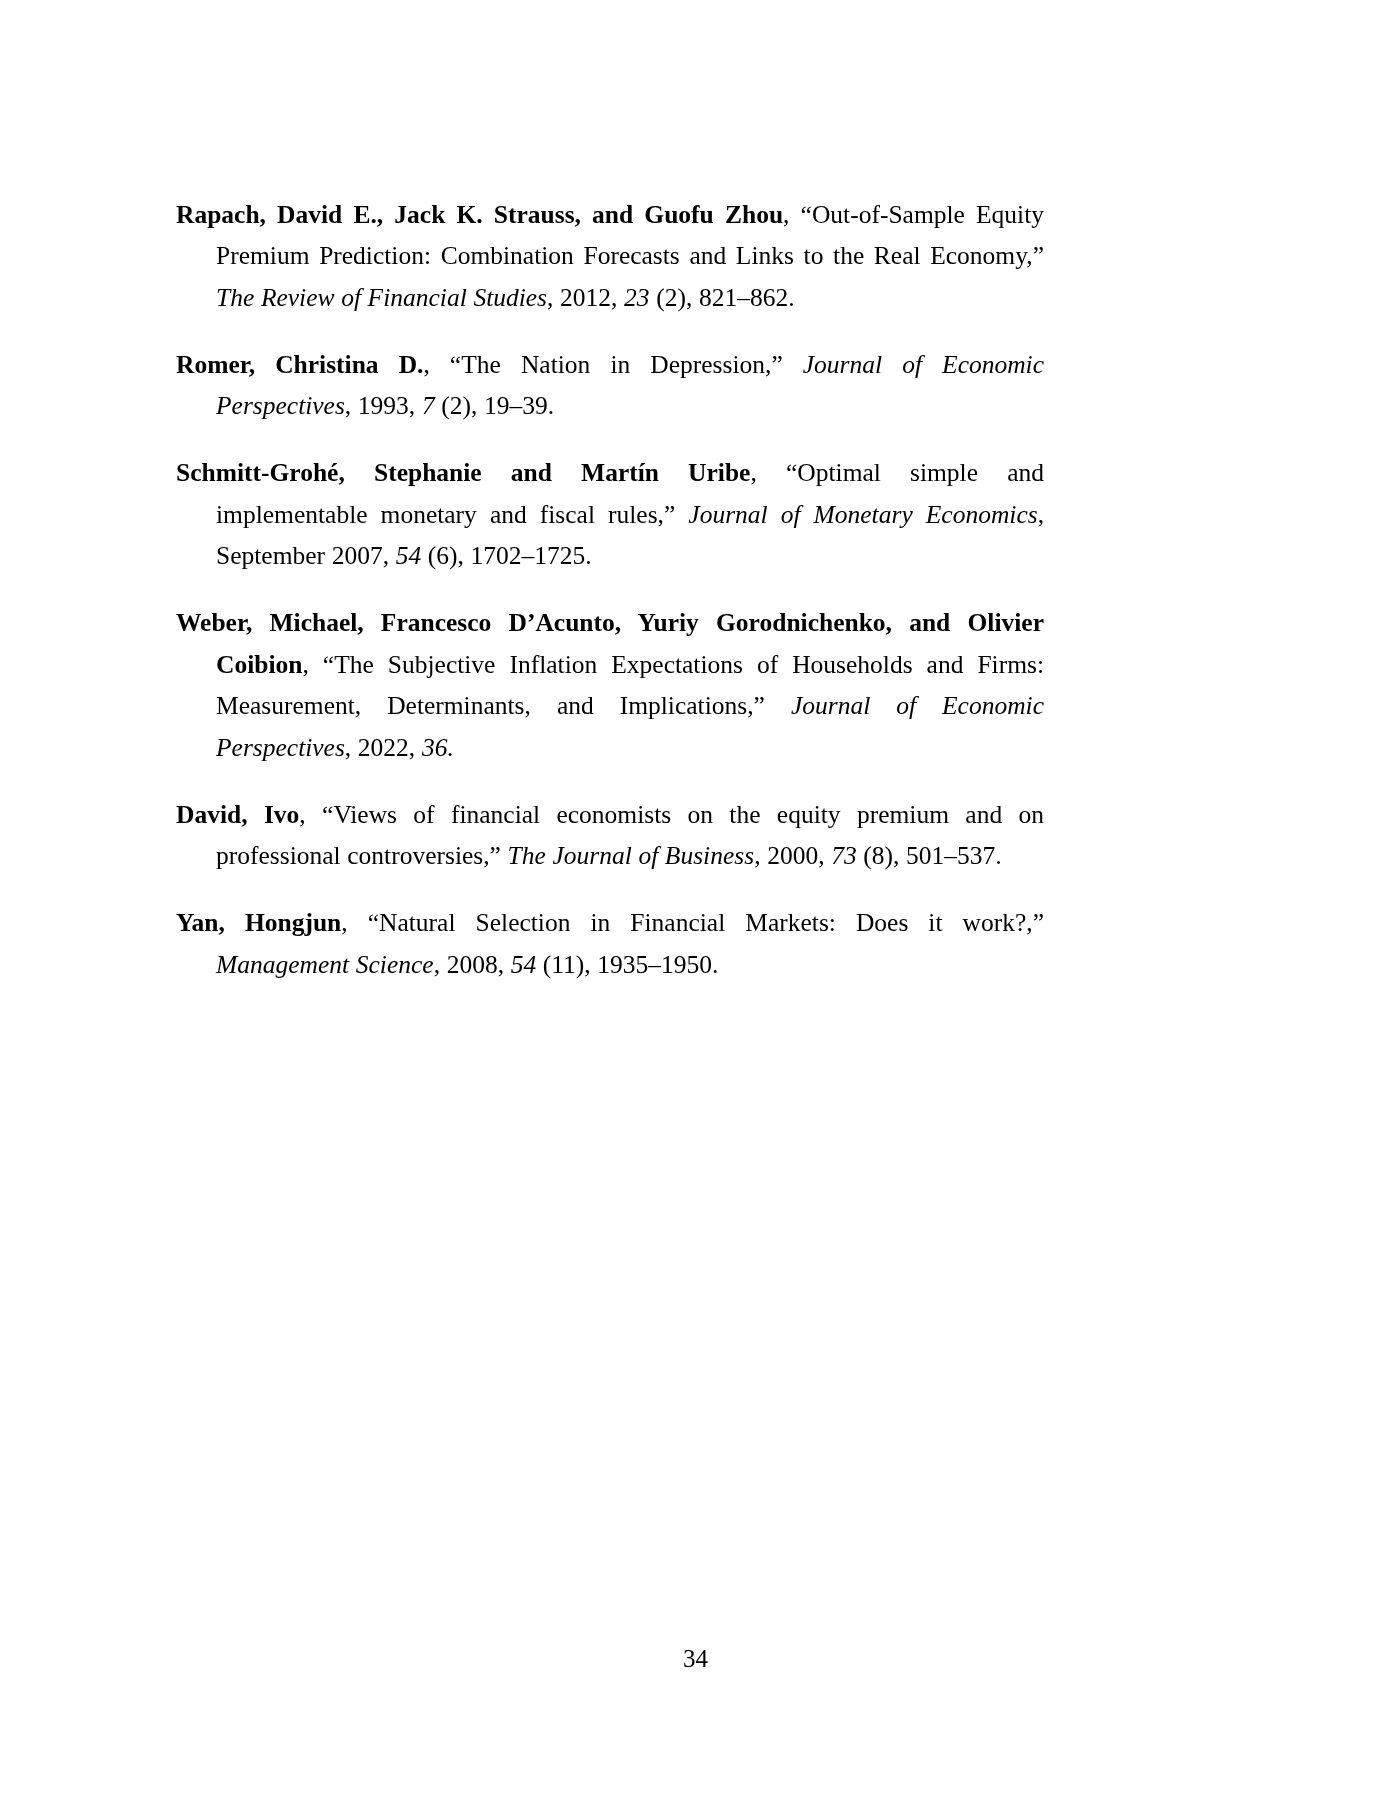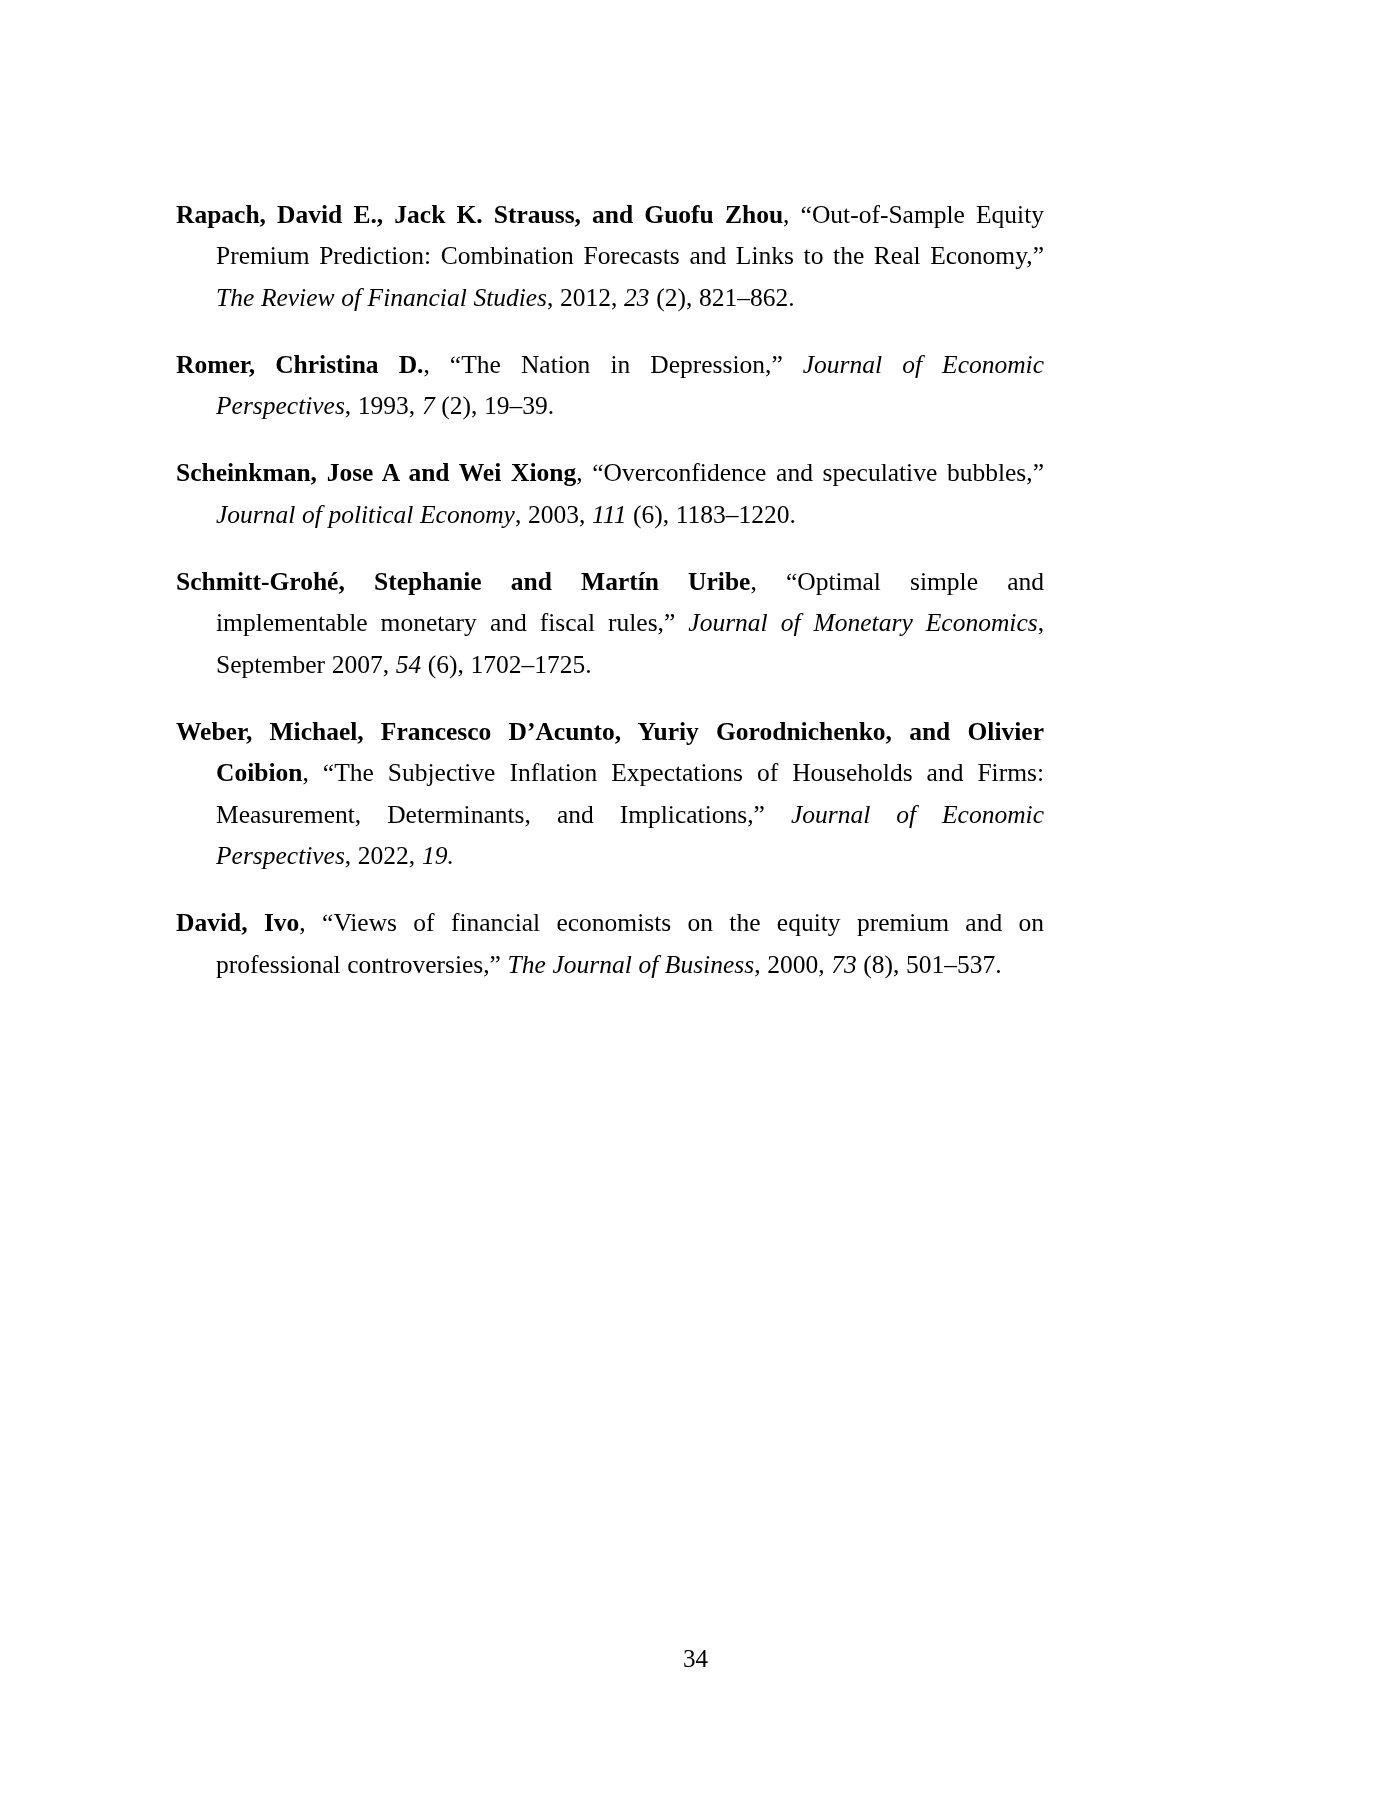--- a/index.html
+++ b/index.html
@@ -66,35 +66,35 @@
   <div class="content">
 
     <p class="bib-entry">
       <b>Rapach, David E., Jack K. Strauss, and Guofu Zhou</b><span>, “</span><span>Out-of-Sample Equity Premium Prediction: Combination Forecasts and Links to the Real Economy,</span><span>” </span><i>The Review of Financial Studies</i><span>, 2012, </span><i>23</i><span> (2), 821–862.</span>
     </p>
 
     <p class="bib-entry">
       <b>Romer, Christina D.</b><span>, “</span><span>The Nation in Depression,</span><span>” </span><i>Journal of Economic Perspectives</i><span>, 1993, </span><i>7</i><span> (2), 19–39.</span>
     </p>
 
-    <p class="bib-entry">
-      <b>Scheinkman, Jose A and Wei Xiong</b><span>, “</span><span>Overconfidence and speculative bubbles,</span><span>” </span><i>Journal of political Economy</i><span>, 2003, </span><i>111</i><span> (6), 1183–1220.</span>
-    </p>
 
     <p class="bib-entry">
       <b>Schmitt-Grohé, Stephanie and Martín Uribe</b><span>, “</span><span>Optimal simple and implementable monetary and fiscal rules,</span><span>” </span><i>Journal of Monetary Economics</i><span>, September 2007, </span><i>54</i><span> (6), 1702–1725.</span>
     </p>
 
 
     <p class="bib-entry">
-      <b>Weber, Michael, Francesco D’Acunto, Yuriy Gorodnichenko, and Olivier Coibion</b><span>, “</span><span>The Subjective Inflation Expectations of Households and Firms: Measurement, Determinants, and Implications,</span><span>” </span><i>Journal of Economic Perspectives</i><span>, 2022, </span><i>19.</i><span></span>
+      <b>Weber, Michael, Francesco D’Acunto, Yuriy Gorodnichenko, and Olivier Coibion</b><span>, “</span><span>The Subjective Inflation Expectations of Households and Firms: Measurement, Determinants, and Implications,</span><span>” </span><i>Journal of Economic Perspectives</i><span>, 2022, </span><i>36.</i><span></span>
     </p>
 
     <p class="bib-entry">
       <b>David, Ivo</b><span>, “</span><span>Views of financial economists on the equity premium and on professional controversies,</span><span>” </span><i>The Journal of Business</i><span>, 2000, </span><i>73</i><span> (8), 501–537.</span>
     </p>
 
+    <p class="bib-entry">
+      <b>Yan, Hongjun</b><span>, “</span><span>Natural Selection in Financial Markets: Does it work?,</span><span>” </span><i>Management Science</i><span>, 2008, </span><i>54</i><span> (11), 1935–1950.</span>
+    </p>
 
   </div>
 
   <div class="page-number">34</div>
 
 </div>
 
 </body></html>

